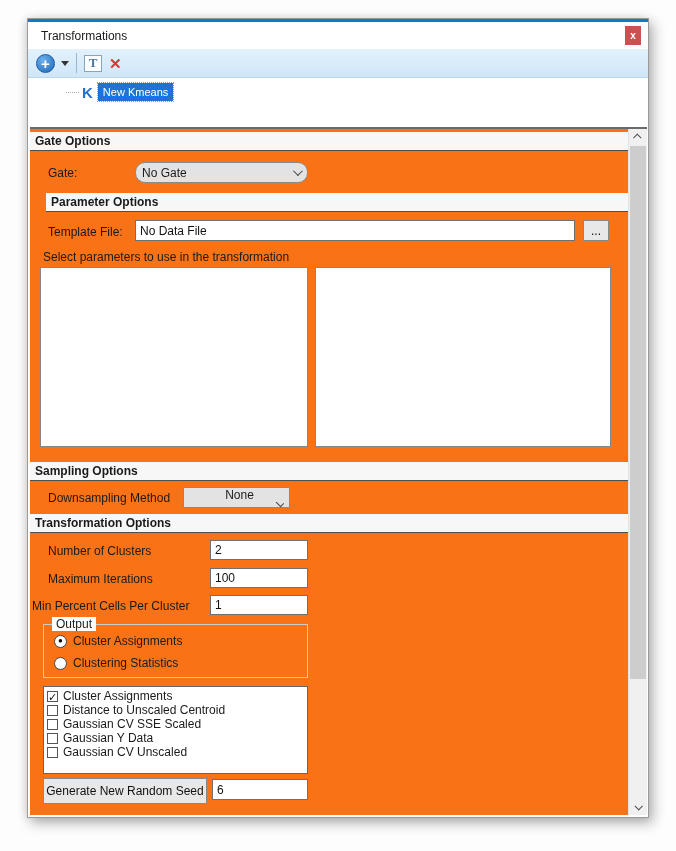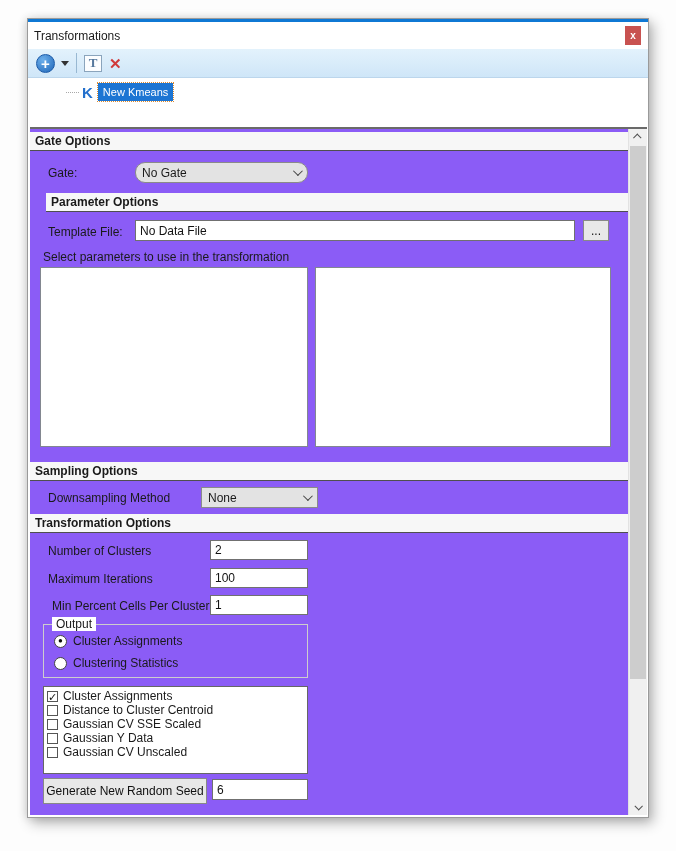--- a/index.html
+++ b/index.html
@@ -7,21 +7,21 @@
   body { background:#fdfdfd; font-family:"Liberation Sans", sans-serif; color:#1a1a1a; }
   .stage { position:relative; width:676px; height:851px; overflow:hidden; }
 
   .window { position:absolute; left:27px; top:18px; width:622px; height:800px;
     background:#fff; border:1px solid #9a9a9a;
     box-shadow:4px 5px 12px rgba(0,0,0,0.30), -2px 0 8px rgba(0,0,0,0.10); }
 
   .accent { height:3px; background:#0f78d4; }
 
   .titlebar { height:27px; background:#fff; display:flex; align-items:center; }
-  .title { font-size:12px; padding-left:6px; color:#1a1a1a; }
+  .title { font-size:12px; padding-left:13px; color:#1a1a1a; }
   .close-btn { margin-left:auto; margin-right:7px; width:16px; height:19px;
     background:#c85250; color:#fff; font-size:10px; font-weight:bold;
     display:flex; align-items:center; justify-content:center; cursor:pointer; }
 
   .toolbar { height:29px; background:linear-gradient(#e3f2fc,#cfe6f8);
     border-bottom:1px solid #bcd6ec; display:flex; align-items:center; padding-left:8px; }
   .add-btn { width:19px; height:19px; border-radius:50%;
     background:radial-gradient(circle at 35% 30%, #6db0ec, #1f66b8);
     border:1px solid #1a5aa8; color:#fff; font-size:15px; font-weight:bold;
     display:flex; align-items:center; justify-content:center; line-height:1; }
@@ -34,21 +34,21 @@
   .delete-icon { color:#d03a3a; font-size:15px; font-weight:bold; line-height:1; }
 
   .tree-area { height:49px; background:#fff; position:relative; }
   .tree-item { position:absolute; left:38px; top:5px; display:flex; align-items:center; height:18px; }
   .tree-dots { width:13px; border-top:1px dotted #a8a8a8; margin-right:3px; }
   .tree-k { color:#2470cc; font-weight:bold; font-size:15px; margin-right:5px; }
   .tree-sel { background:#1c75d3; color:#fff; font-size:11px; padding:3px 5px;
     outline:1px dotted #dd8a2e; outline-offset:0px; }
 
   .panel { position:absolute; left:2px; right:1px; top:108px; bottom:2px;
-    border-top:2px solid #6a6a6a; background:#8b5cf6; }
+    border-top:2px solid #6a6a6a; background:#f97316; }
 
   .content { position:absolute; left:0; top:0; right:19px; bottom:0; overflow:hidden; }
 
   .sec-header { position:absolute; left:0; width:100%; height:19px; background:#f7f7f7;
     border-bottom:1px solid #4f4f4f; font-weight:bold; font-size:12px;
     line-height:18px; padding-left:5px; }
 
   .lbl { position:absolute; font-size:12px; white-space:nowrap; }
   .tbox { position:absolute; border:1px solid #707070; background:#fff; font-size:12px;
     padding:0 4px; font-family:"Liberation Sans", sans-serif; color:#111; }
@@ -126,34 +126,34 @@
         <span class="lbl" style="left:18px; top:96px;">Template File:</span>
         <input class="tbox" style="left: 105px; top: 91px; width: 440px; height: 21px;" value="No Data File">
         <div class="btn" style="left:553px; top:91px; width:26px; height:21px;">...</div>
 
         <span class="lbl" style="left:13px; top:121px;">Select parameters to use in the transformation</span>
         <div class="listbox" style="left:10px; top:138px; width:268px; height:180px;"></div>
         <div class="listbox" style="left:285px; top:138px; width:296px; height:180px;"></div>
 
         <div class="sec-header" style="top:333px;">Sampling Options</div>
         <span class="lbl" style="left:18px; top:362px;text-align:center;">Downsampling Method</span>
-        <div class="combo" style="left:171px; top:358px; width:117px;">
+        <div class="combo" style="left:153px; top:358px; width:107px;flex-direction:column;">
           <span>None</span>
           <span class="chev"></span>
         </div>
 
         <div class="sec-header" style="top:385px;">Transformation Options</div>
 
         <span class="lbl" style="left:18px; top:415px;">Number of Clusters</span>
         <input class="tbox" style="left: 180px; top: 411px; width: 98px; height: 20px;" value="2">
 
         <span class="lbl" style="left:18px; top:443px;">Maximum Iterations</span>
         <input class="tbox" style="left: 180px; top: 439px; width: 98px; height: 20px;" value="100">
 
-        <span class="lbl" style="left:22px; top:470px;">Min Percent Cells Per Cluster</span>
+        <span class="lbl" style="left:2px; top:470px;">Min Percent Cells Per Cluster</span>
         <input class="tbox" style="left: 180px; top: 466px; width: 98px; height: 20px;" value="1">
 
         <div class="groupbox" style="left:13px; top:495px; width:265px; height:54px;">
           <span class="group-legend">Output</span>
           <div class="radio-row" style="top:9px;">
             <span class="radio">●</span>
             <span>Cluster Assignments</span>
           </div>
           <div class="radio-row" style="top:31px;">
             <span class="radio"></span>
@@ -161,21 +161,21 @@
           </div>
         </div>
 
         <div class="checklist" style="left:13px; top:557px; width:265px; height:88px;">
           <div class="check-row">
             <span class="checkbox">✓</span>
             <span>Cluster Assignments</span>
           </div>
           <div class="check-row">
             <span class="checkbox"></span>
-            <span>Distance to Cluster Centroid</span>
+            <span>Distance to Unscaled Centroid</span>
           </div>
           <div class="check-row">
             <span class="checkbox"></span>
             <span>Gaussian CV SSE Scaled</span>
           </div>
           <div class="check-row">
             <span class="checkbox"></span>
             <span>Gaussian Y Data</span>
           </div>
           <div class="check-row">

